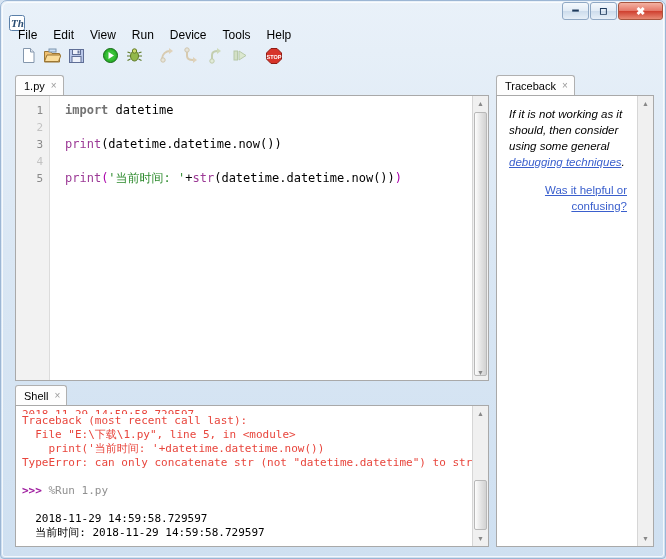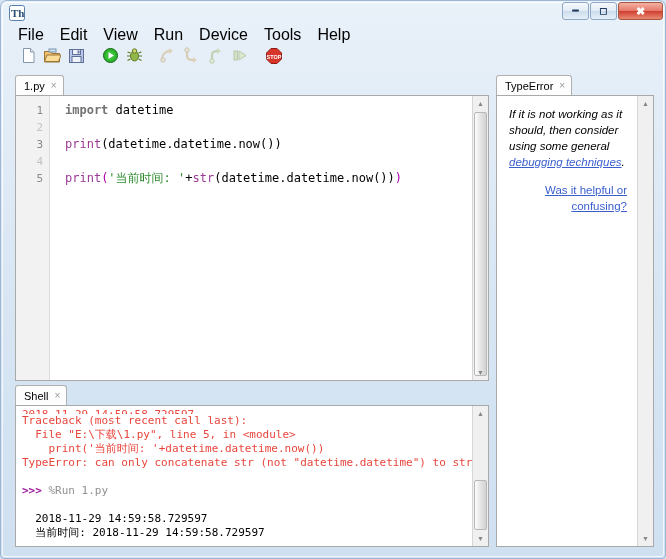--- a/index.html
+++ b/index.html
@@ -36,22 +36,22 @@
 
   
   #titlebar {
     position: absolute;
     left: 0; top: 0;
     width: 666px; height: 24px;
     box-sizing: border-box;
   }
   #title-icon {
     position: absolute;
-    left: 8px; top: 4px;
-    width: 16px; height: 16px;
+    left: 8px; top: 14px;
+    width: 16px; height: 16px; font-style: italic;
   }
   #title-text {
     position: absolute;
     left: 28px; top: 4px;
     font-size: 12px;
     color: #1c3352;
     text-shadow: 0 0 3px #fff, 0 0 5px #fff, 0 1px 0 #fff;
     white-space: nowrap;
   }
   #window-buttons {
@@ -90,21 +90,21 @@
     position: absolute;
     left: 4px; top: 25px;
     width: 658px; height: 18px;
     display: flex;
     align-items: center;
     padding-left: 5px;
     box-sizing: border-box;
   }
   .menu-item {
     padding: 1px 8px;
-    font-size: 16px;
+    font-size: 12px;
     color: #000;
     cursor: default;
     white-space: nowrap;
     text-align: right;
   }
 
   
   #toolbar {
     position: absolute;
     left: 6px; top: 43px;
@@ -505,21 +505,21 @@
         <div class="arrow up">▲</div>
         <div class="thumb" style="top:74px; height:50px;"></div>
         <div class="arrow down">▼</div>
       </div>
     </div>
   </div>
 
   <div id="assistant-panel">
     <div class="panel-tabbar">
       <div class="panel-tab">
-        <span>TypeError</span>
+        <span>Traceback</span>
         <span class="tab-close">×</span>
       </div>
     </div>
 
     <div class="panel-body" id="assistant-body">
       <div id="assistant-text">
 
         <p class="a-italic"><span>If it is not working as it should, then consider using some general </span><span class="a-link">debugging techniques</span><span>.</span></p>
 
         <div class="a-feedback"><span class="a-link">Was it helpful or confusing?</span></div>

